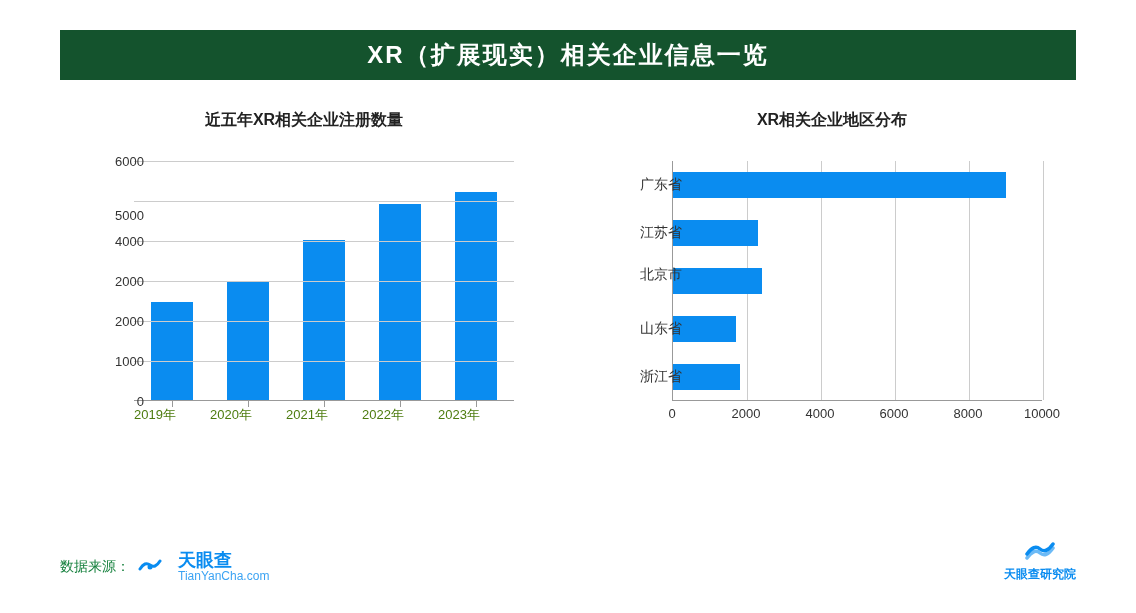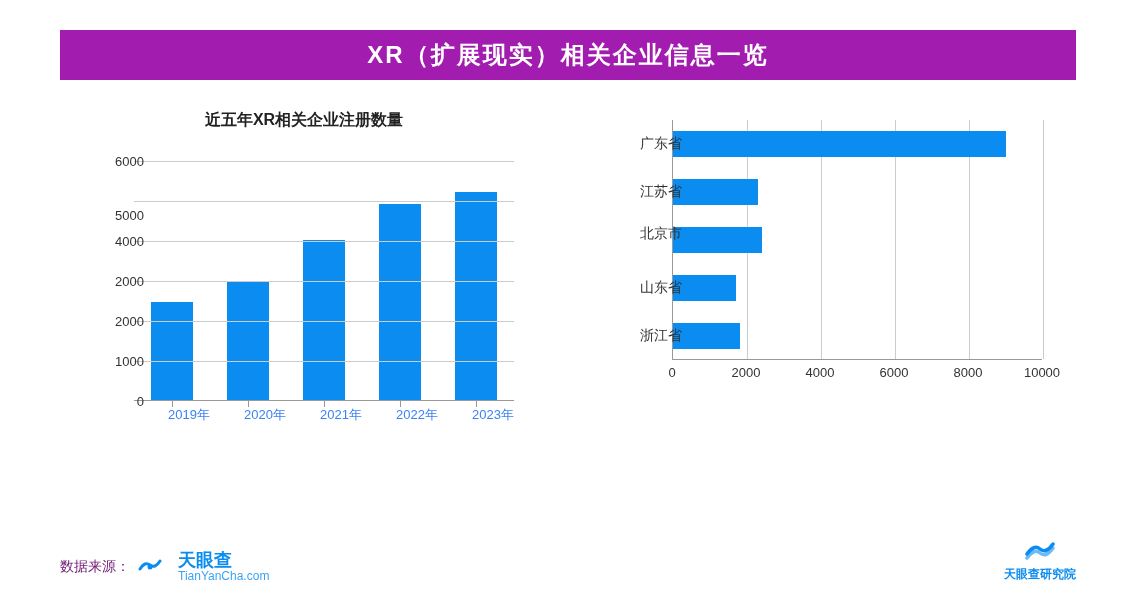--- a/index.html
+++ b/index.html
@@ -7,21 +7,21 @@
     width: 1136px;
     height: 613px;
     background: #fff;
     font-family: "Microsoft YaHei", "PingFang SC", sans-serif;
     color: #333;
     position: relative;
     overflow: hidden;
   }
   .title-bar {
     margin: 30px 60px 0 60px;
-    background: #a21caf;
+    background: #14532d;
     height: 50px;
     display: flex;
     align-items: center;
     justify-content: center;
   }
   .title-bar span {
     color: #fff;
     font-size: 24px;
     font-weight: 700;
     letter-spacing: 2px;
@@ -81,23 +81,23 @@
     align-items: flex-end;
   }
   .vbar {
     width: 42px;
     background: #0a8cf0;
   }
   .vbar-xtick {
     position: absolute;
     top: 255px;
     font-size: 13px;
-    color: #3b82f6;
+    color: #4d7c0f;
     width: 76px;
-    text-align: right;
+    text-align: left;
   }
   .vbar-tick-mark {
     position: absolute;
     top: 250px;
     width: 1px;
     height: 6px;
     background: #999;
   }
   
   .hbar-chart {
@@ -151,21 +151,21 @@
     justify-content: space-between;
     align-items: flex-end;
   }
   .source-row {
     display: flex;
     align-items: center;
     gap: 8px;
   }
   .source-label {
     font-size: 14px;
-    color: #701a75;
+    color: #15803d;
   }
   .tianyan-logo {
     display: flex;
     align-items: center;
     gap: 16px;
     color: #0a8cf0;
   }
   .tianyan-icon svg { display: block; }
   .tianyan-text {
     font-size: 18px;
@@ -230,20 +230,21 @@
         <div class="vbar-xtick" style="left: 212px;">2021年</div>
         <div class="vbar-tick-mark" style="left: 250px;"></div>
         <div class="vbar-xtick" style="left: 288px;">2022年</div>
         <div class="vbar-tick-mark" style="left: 326px;"></div>
         <div class="vbar-xtick" style="left: 364px;">2023年</div>
         <div class="vbar-tick-mark" style="left: 402px;"></div>
       </div>
   </div>
 
   <div class="chart-col">
+    <div class="chart-title">XR相关企业地区分布</div>
     <div class="hbar-chart" id="hbar-chart">
       <div class="hbar-plot" id="hbar-plot">
           <div class="hbar-grid" style="left: 74px;"></div>
           <div class="hbar-grid" style="left: 148px;"></div>
           <div class="hbar-grid" style="left: 222px;"></div>
           <div class="hbar-grid" style="left: 296px;"></div>
           <div class="hbar-grid" style="left: 370px;"></div>
           <div class="hbar" style="top: 11px; width: 333px;"></div>
           <div class="hbar" style="top: 59px; width: 85.1px;"></div>
           <div class="hbar" style="top: 107px; width: 88.8px;"></div>

